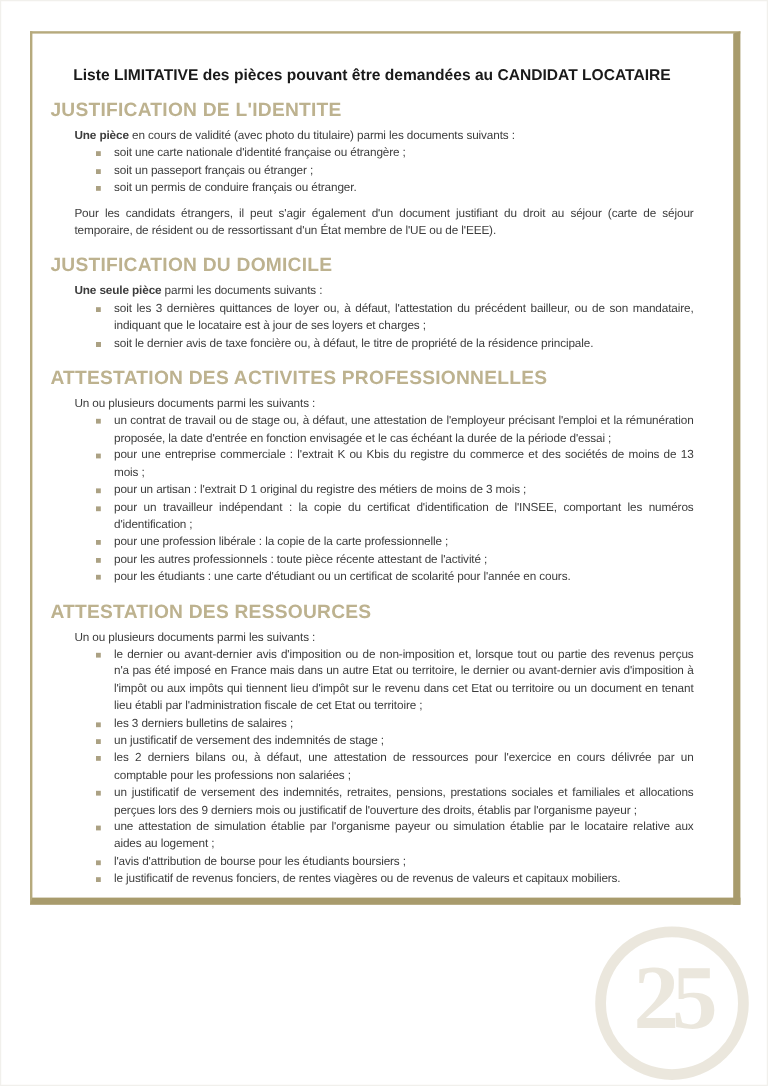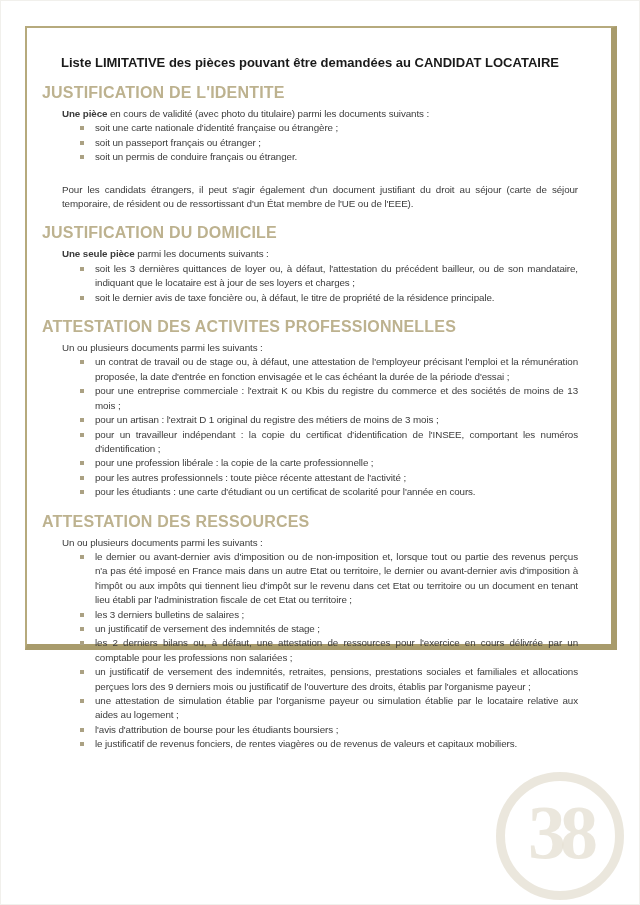--- a/index.html
+++ b/index.html
@@ -7,21 +7,21 @@
     width: 640px; height: 905px;
     position: relative;
     background: #ffffff;
     overflow: hidden;
     font-family: "Liberation Sans", sans-serif;
     box-shadow: inset 0 0 0 1px #f1f0ec;
   }
   .frame {
     position: absolute;
     left: 25px; top: 26px;
-    width: 592px; height: 624px;
+    width: 592px; height: 728px;
     box-sizing: border-box;
     border-top: 2px solid #b6aa7d;
     border-left: 2px solid #b6aa7d;
     border-right: 6px solid #a89b6c;
     border-bottom: 6px solid #a89b6c;
     background: #ffffff;
   }
   .content {
     padding: 0 33px 0 15px;
     color: #3c3c3c;
@@ -41,21 +41,21 @@
   .heading {
     color: #bdb28f;
     font-weight: bold;
     font-size: 16px;
     line-height: 15px;
     letter-spacing: 0.2px;
     margin: 14px 0 7px 0;
   }
   .intro { margin: 0 0 0 20px; text-align: justify; }
   .intro b { font-weight: bold; margin-top: 44px; }
-  .footnote { margin: 18px 0 0 20px; text-align: justify; }
+  .footnote { margin: 7px 0 0 20px; text-align: justify; }
   ul.items { list-style: none; margin: 0 0 0 20px; padding: 0; }
   li.item { position: relative; padding-left: 33px; text-align: justify; }
   .sq {
     position: absolute; left: 18px; top: 5px;
     width: 4px; height: 4px;
     background: #aba183;
   }
   .watermark {
     position: absolute; left: 496px; top: 772px;
     width: 128px; height: 128px;
@@ -142,14 +142,14 @@
             <li class="item"><span class="sq"></span><span>le justificatif de revenus fonciers, de rentes viagères ou de revenus de valeurs et capitaux mobiliers.</span></li>
           </ul>
 
   </section>
 </div>
   </div>
 </div>
 
 <div class="watermark">
   <div class="wm-ring"></div>
-  <div class="wm-num">38</div>
+  <div class="wm-num">25</div>
 </div>
 
 </body></html>

